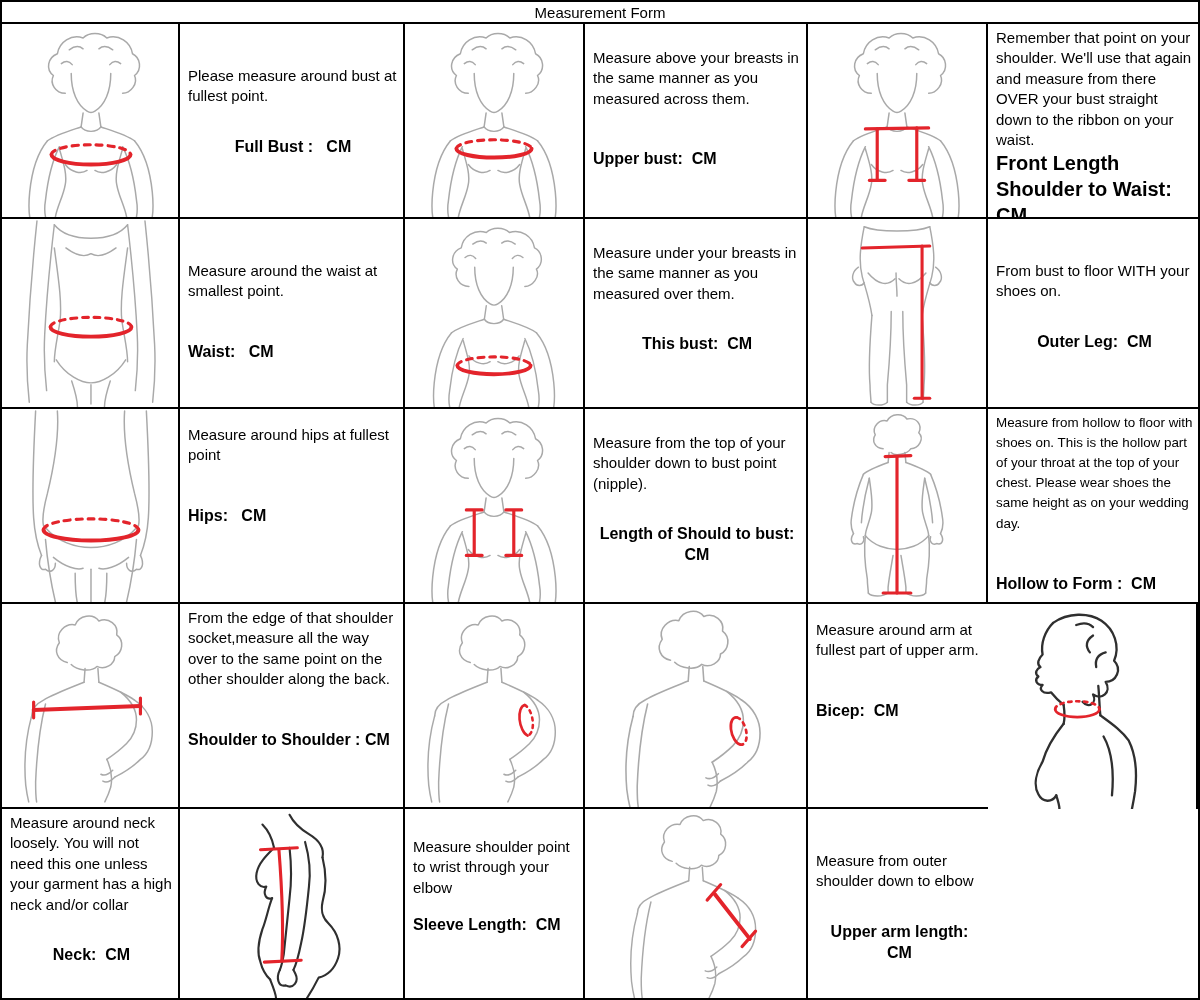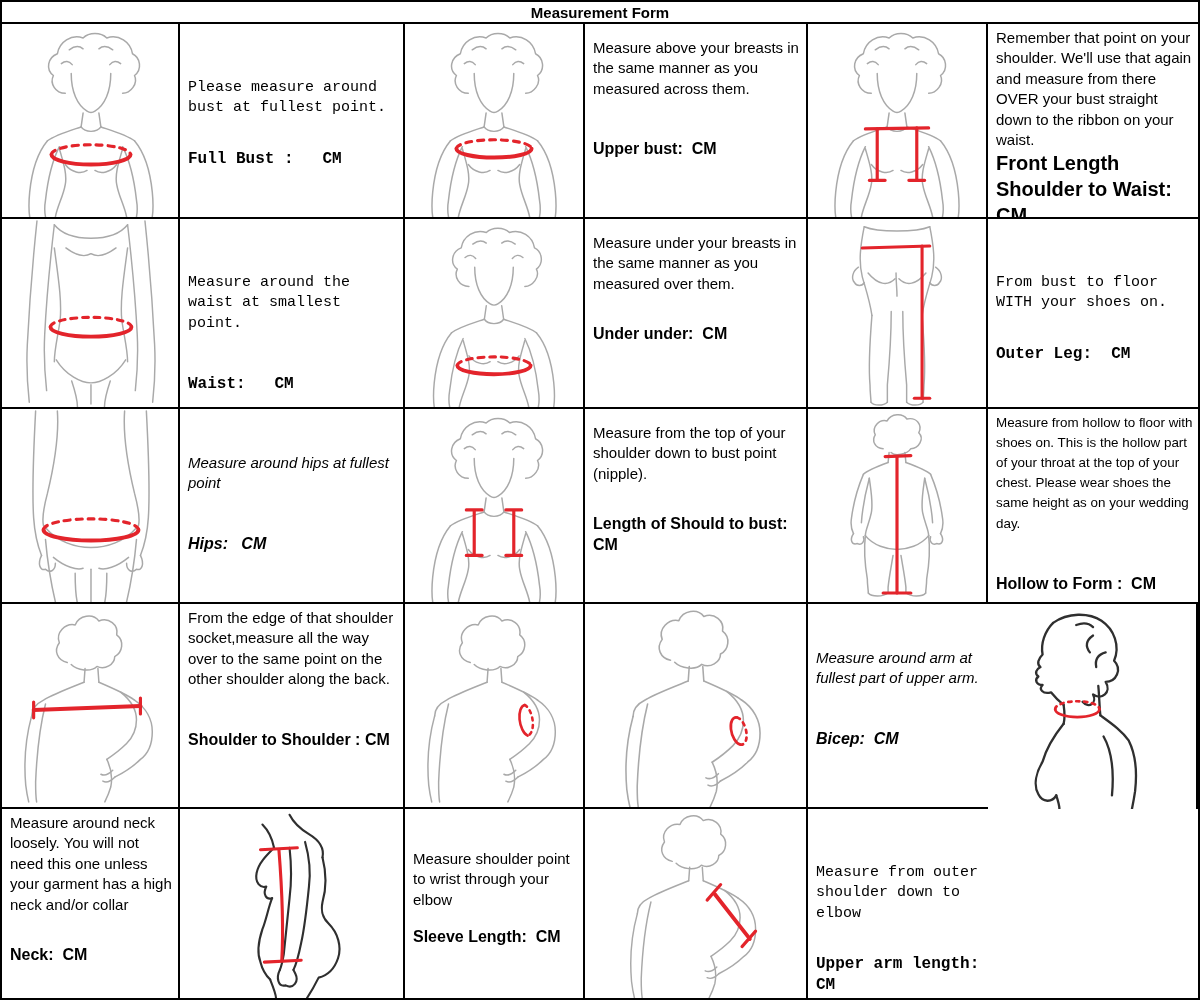--- a/index.html
+++ b/index.html
@@ -1,41 +1,41 @@
 <!DOCTYPE html>
 <html style="--red: #e3242b; --sketch: #a9a9a9; --sketch-dark: #2f2f2f;"><head>
 <meta charset="utf-8">
 <style>
   html,body { margin:0; padding:0; background:#fff; font-family:"Liberation Sans", sans-serif; }
   .sheet { width:1200px; height:1000px; box-sizing:border-box; border:2px solid #000; background:#fff; }
   .titlebar { height:22px; box-sizing:border-box; border-bottom:2px solid #000;
               display:flex; align-items:center; justify-content:center;
-              font-weight:bold; font-size:15px; color:#000; }
+              font-weight:normal; font-size:15px; color:#000; }
   .grid { display:grid;
           grid-template-columns:178px 225px 180px 223px 180px 210px;
           grid-template-rows:195px 190px 195px 205px 189px; }
   .cell { box-sizing:border-box; border-right:2px solid #000; border-bottom:2px solid #000;
           overflow:hidden; background:#fff; }
   .last-col { border-right:none; }
   .last-row { border-bottom:none; }
   .img-cell { display:flex; align-items:center; justify-content:center; }
   .img-cell svg { width:100%; height:100%; display:block; }
   .txt-cell { padding:4px 5px 2px 8px; color:#000; }
   .body { margin:0; font-size:15px; line-height:1.36; }
   .label { margin:0; font-weight:bold; font-size:16px; line-height:1.3; white-space:pre-wrap; }
   .label-sm { font-size:20px; }
   .small .body { font-size:13.4px; line-height:1.5; }
   .pt-4  { padding-top:4px; }
-  .pt-14 { padding-top:14px; }
-  .pt-28 { padding-top:40px; }
-  .pt-38 { padding-top:54px;font-family:Liberation Mono, monospace; }
-  .pt-44 { padding-top:44px;font-style:italic; }
+  .pt-14 { padding-top:24px; }
+  .pt-28 { padding-top:28px; }
+  .pt-38 { padding-top:42px; }
+  .pt-44 { padding-top:16px; }
   .mt-0  { margin-top:0; }
   .mt-26 { margin-top:40px; }
-  .mt-30 { margin-top:30px; }
+  .mt-30 { margin-top:30px;text-align:center; }
   .mt-40 { margin-top:17px; }
   
   svg.fig { stroke:var(--sketch,#a9a9a9); fill:none; stroke-width:1.5;
             stroke-linecap:round; stroke-linejoin:round; }
   svg.fig.dark { stroke:var(--sketch-dark,#2f2f2f); stroke-width:2.2; }
   .red   { stroke:var(--red,#e3242b); stroke-width:3.2; fill:none; }
   .redthick { stroke:var(--red,#e3242b); stroke-width:4; fill:none; }
   .reddash  { stroke:var(--red,#e3242b); stroke-width:3.2; fill:none; stroke-dasharray:6 6; }
   .reddash-sm { stroke:var(--red,#e3242b); stroke-width:2.6; fill:none; stroke-dasharray:3 4.5; }
   .red-sm { stroke:var(--red,#e3242b); stroke-width:2.6; fill:none; }
@@ -223,21 +223,21 @@
     </div>
     <div class="cell img-cell">
       <svg class="fig" viewBox="0 0 180 195">
         <use href="#fig-torso-front"></use>
         <path class="reddash" d="M52,152 A38 9 0 0 1 128,152"></path>
         <path class="redthick" d="M52,152 A38 9 0 0 0 128,152"></path>
       </svg>
     </div>
     <div class="cell txt-cell pt-14">
       <p class="body">Measure under your breasts in the same manner as you measured over them.</p>
-      <p class="label mt-30">Under under:  CM</p>
+      <p class="label mt-30">This bust:  CM</p>
     </div>
     <div class="cell img-cell">
       <svg class="fig" viewBox="0 0 180 195">
         <use href="#fig-legs-back"></use>
         <path class="red" d="M54,30 L124,28"></path>
         <path class="red" d="M116,28 L116,186"></path>
         <path class="red" d="M108,186 L124,186"></path>
       </svg>
     </div>
     <div class="cell txt-cell pt-38 last-col">

